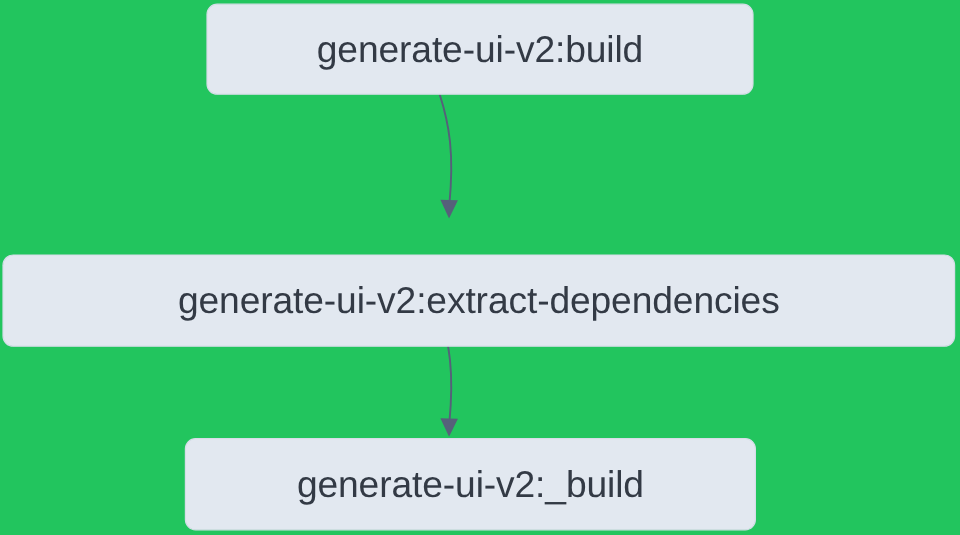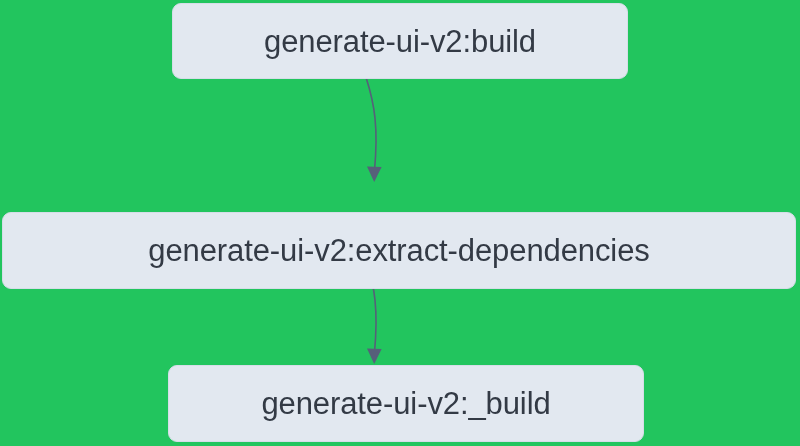--- a/index.html
+++ b/index.html
@@ -75,21 +75,21 @@
     height: 76px;
   }
   #node-extract-dependencies {
     left: 2px;
     top: 184px;
     width: 794px;
     height: 77px;
     margin-top: 28px;
   }
   #node-underscore-build {
-    left: 168px;
+    left: 154px;
     top: 365px;
     width: 476px;
     height: 77px;
   }
 </style>
 </head>
 <body>
 
 <div id="diagram">
 

